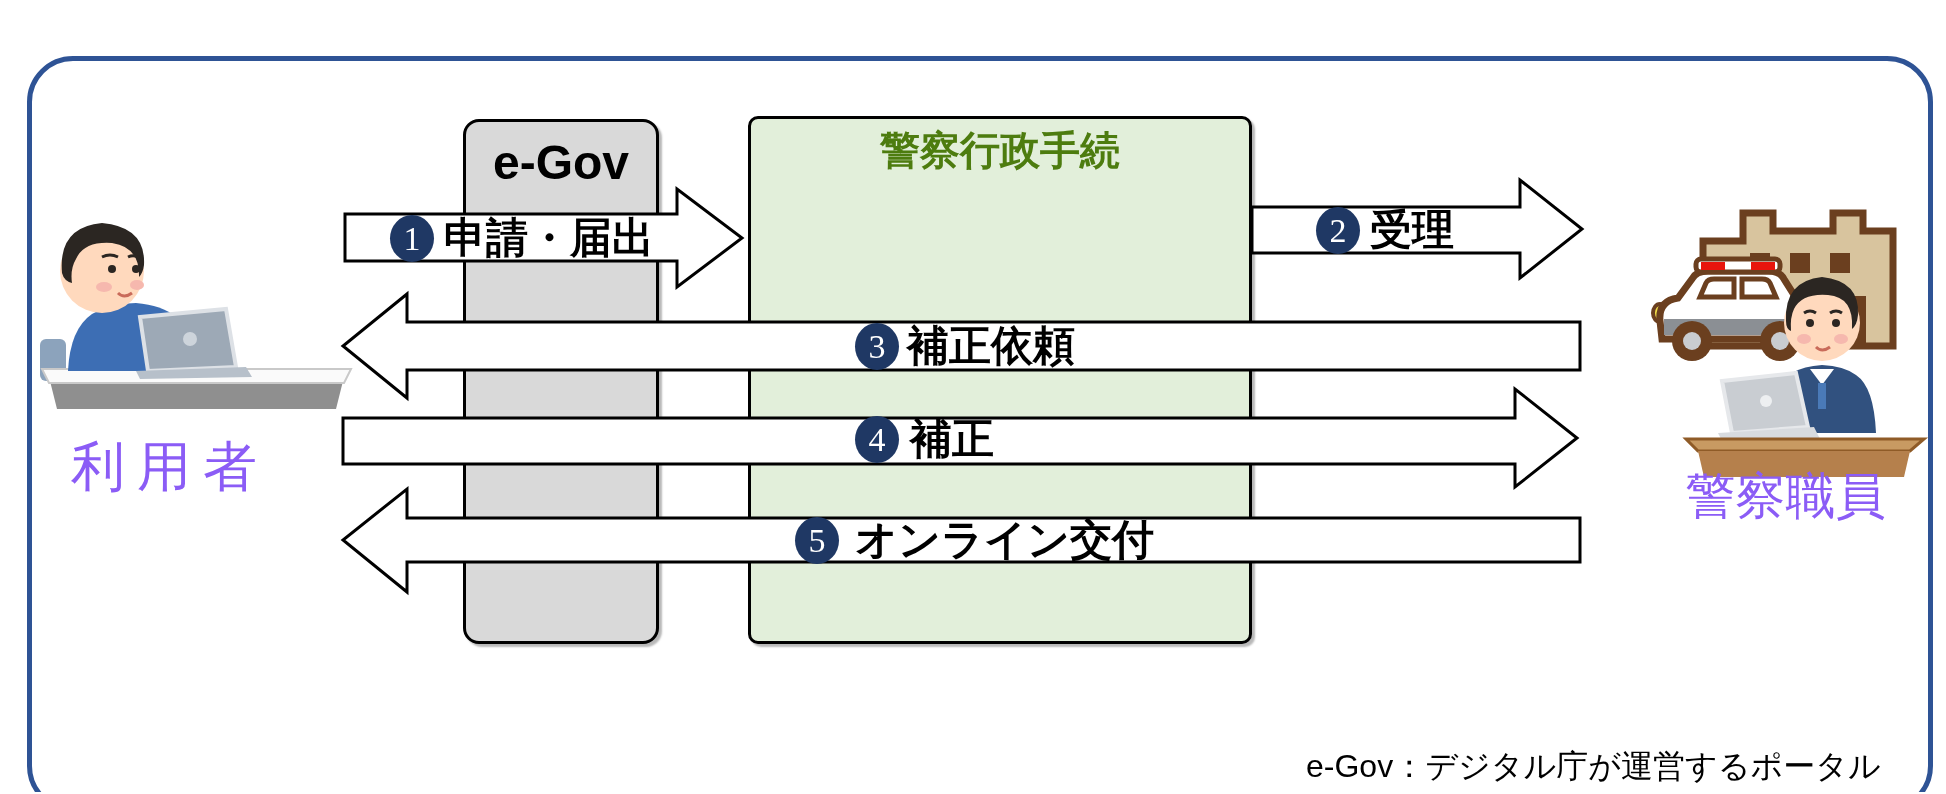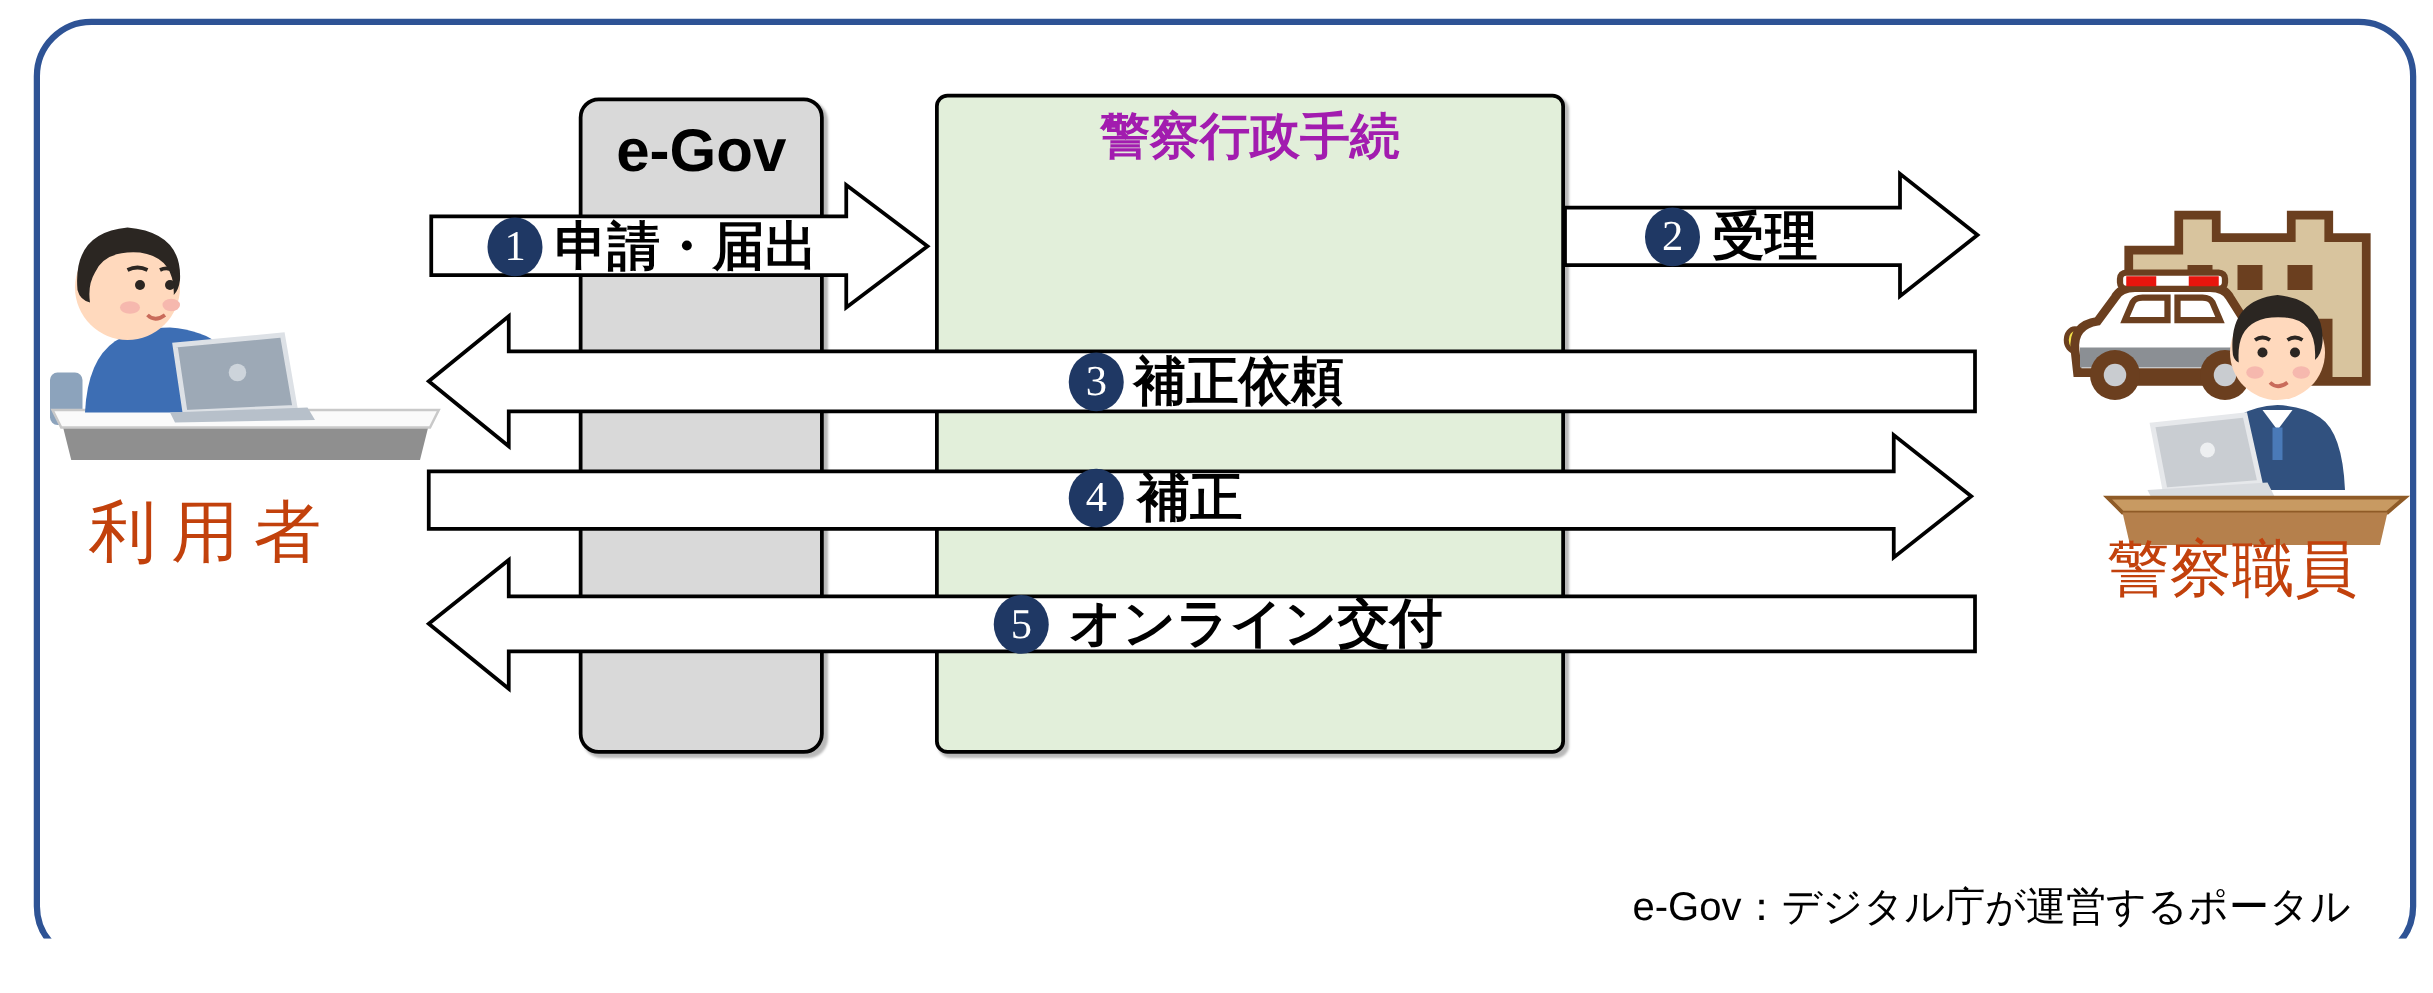--- a/index.html
+++ b/index.html
@@ -1,32 +1,32 @@
 <!DOCTYPE html>
 <html><head>
 <meta charset="utf-8">
 <style>
   html,body { margin:0; padding:0; background:#ffffff; font-family:"Liberation Sans",sans-serif; }
-  .canvas { position:relative; width:1946px; height:751px; background:#ffffff; overflow:hidden; }
+  .canvas { position:relative; width:1946px; height:751px; background:#ffffff; overflow:hidden;margin-top:41px; }
   .abs { position:absolute; }
   .frame { left:27px; top:15px; width:1906px; height:756px; border:5px solid #2E5395;
            border-radius:46px; box-sizing:border-box; background:#ffffff; }
   .box { box-sizing:border-box; border:3px solid #000; box-shadow:3px 3px 2px rgba(0,0,0,0.28); }
   .egov-box   { left:463px; top:78px; width:196px; height:525px; background:#D9D9D9; border-radius:16px; }
   .system-box { left:748px; top:75px; width:504px; height:528px; background:#E2EFDA; border-radius:10px; }
   .egov-label { left:463px; top:94px; width:196px; text-align:center;
                 font-size:48px; font-weight:bold; color:#000; }
   .system-title { left:748px; top:86px; width:504px; text-align:center;
-                  font-size:40px; font-weight:bold; color:#a21caf; line-height:1.18; }
+                  font-size:40px; font-weight:bold; color:#4d7c0f; line-height:1.18; }
   .flow-label { height:46px; line-height:46px; font-size:42px; font-weight:bold;
                 color:#000; white-space:nowrap; }
   .badge { width:44px; height:47px; border-radius:50%; background:#1F3864; color:#fff;
            font-family:"Liberation Serif",serif; font-size:34px;
            display:flex; align-items:center; justify-content:center; }
-  .actor-label { font-size:54px; color:#c2410c; white-space:nowrap; text-align:center; }
+  .actor-label { font-size:54px; color:#8b5cf6; white-space:nowrap; text-align:center; }
   .police-label { font-size:50px; }
   .footnote { left:1306px; top:704px; width:600px; text-align:left; font-size:32px; color:#000; }
   svg { display:block; }
   .arrows { left:0; top:0; pointer-events:none; }
 </style>
 </head>
 <body>
 
 <div class="canvas">
 

